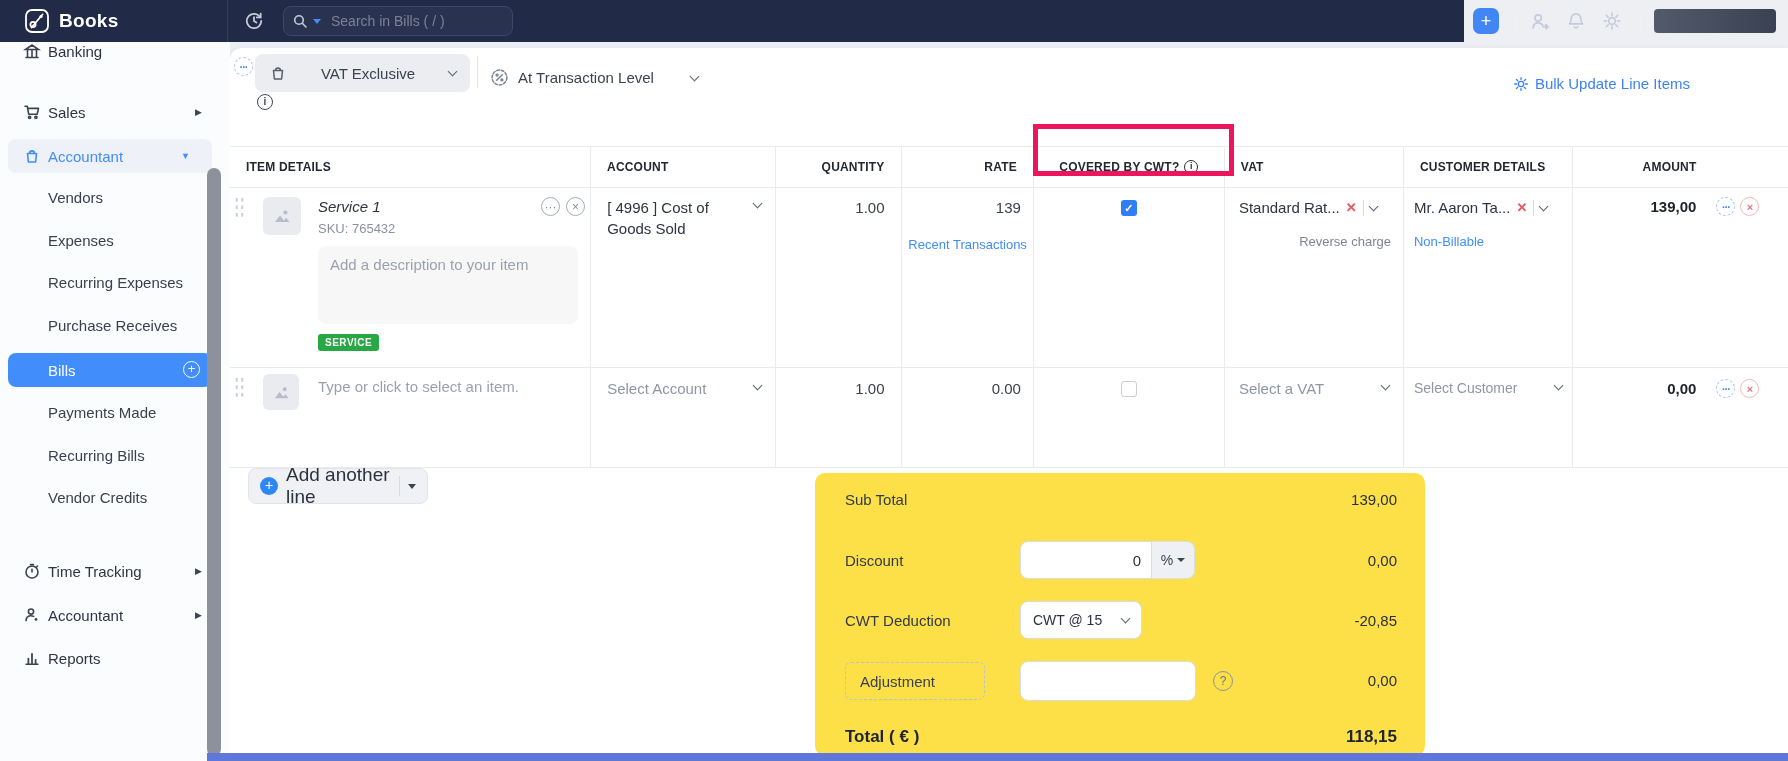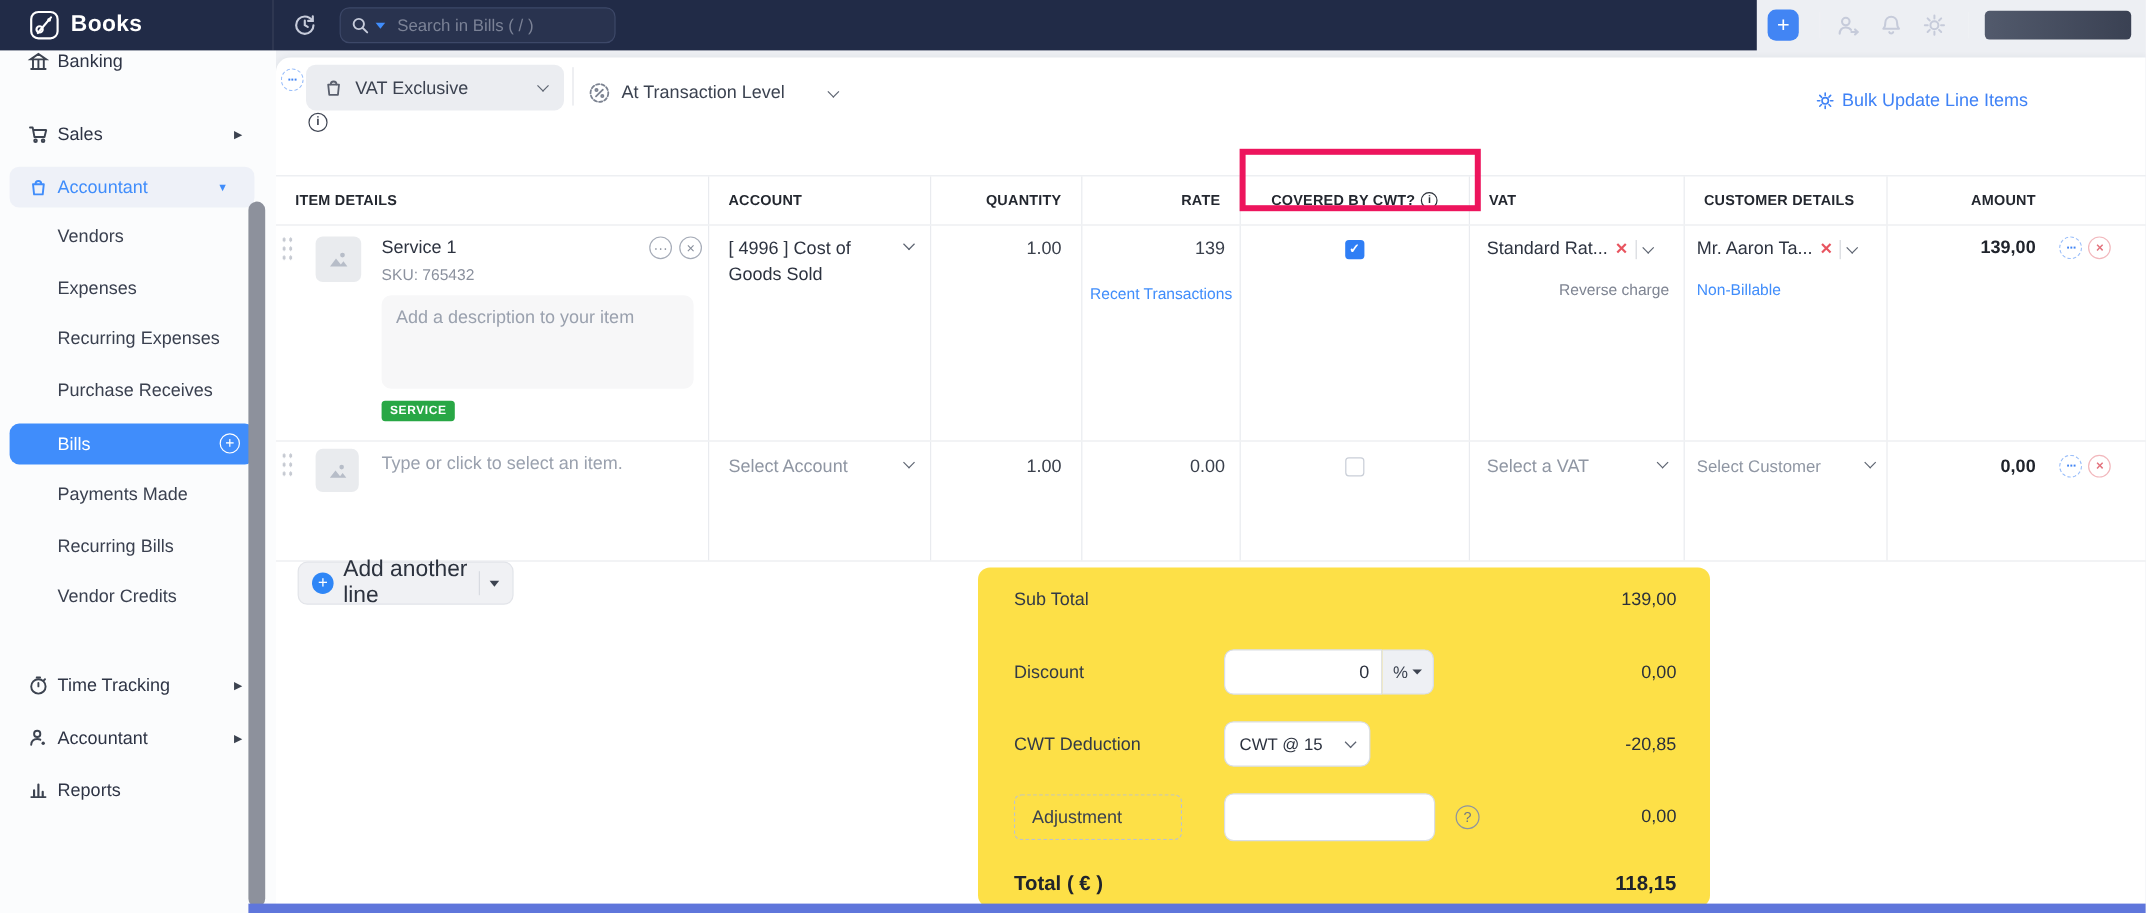--- a/index.html
+++ b/index.html
@@ -45,21 +45,21 @@
               color:#fff; font-size:15px; display:flex; align-items:center; padding-left:40px; cursor:pointer;}
   .bills-plus{position:absolute; right:12px; top:8px; width:17px; height:17px; border:1.5px solid #fff; border-radius:50%;
               color:#fff; font-size:13px; line-height:14px; text-align:center;}
   .scroll-thumb{position:absolute; left:207px; top:168px; width:14px; height:588px; background:#8d919c; border-radius:7px; z-index:20;}
 
   
   .card{position:absolute; left:230px; top:48px; width:1558px; height:713px; background:#fff;
         border-radius:12px 0 0 0; box-shadow:0 0 6px rgba(40,50,70,.06); z-index:5;}
   .vat-pill{position:absolute; left:25px; top:6px; width:215px; height:38px; background:#ebedf1; border-radius:8px;
             display:flex; align-items:center; padding:0 14px; gap:9px; cursor:pointer;}
-  .vat-pill .lbl{font-size:15px; color:#3b4250; flex:1;}
+  .vat-pill .lbl{font-size:15px; color:#3b4250; flex:1;text-align:center;}
   .chev{display:inline-block; width:7px; height:7px; border-right:1.6px solid #5c6370; border-bottom:1.6px solid #5c6370;
         transform:rotate(45deg); margin-top:-3px;}
   .tl-divider{position:absolute; left:247px; top:8px; width:1px; height:32px; background:#e3e5ea;}
   .tx-level{position:absolute; left:260px; top:20px; display:flex; align-items:center; gap:9px; cursor:pointer;}
   .tx-level .lbl{font-size:15px; color:#3b4250;}
   .tx-level .chev{margin-left:28px;}
   .info-i{position:absolute; left:27px; top:46px; width:16px; height:16px; border:1.5px solid #3f4553; border-radius:50%;
           font-size:10px; font-weight:700; color:#3f4553; text-align:center; line-height:13px; font-style:normal;}
   .bulk{position:absolute; right:98px; top:27px; display:flex; align-items:center; gap:6px; color:#3f82f6;
         font-size:15px; cursor:pointer;}
@@ -77,21 +77,21 @@
   .hcell.right{justify-content:flex-end;} .hcell.center{justify-content:center; padding:0 4px;}
   .hinfo{width:14px; height:14px; border:1.4px solid #2a2f38; border-radius:50%; font-size:9px; font-weight:700;
          color:#2a2f38; text-align:center; line-height:11px; margin-left:5px; font-style:normal;}
   .pinkbox{position:absolute; left:803px; top:76px; width:201px; height:52px; border:5px solid var(--pink); z-index:8; pointer-events:none;}
   .hmore{position:absolute; left:1472px; top:93px; z-index:9;}
 
   .drag{position:absolute; left:4px; top:8px; width:11px; height:22px;
         background-image:radial-gradient(#c6cad2 1.3px, transparent 1.4px); background-size:5.5px 7.5px; cursor:grab;}
   .imgbox{position:absolute; left:33px; width:38px; height:38px; background:#e9ebee; border-radius:6px;
           display:flex; align-items:center; justify-content:center;}
-  .iname{position:absolute; left:88px; top:10px; font-size:15px; color:#2d3340;}
+  .iname{position:absolute; left:88px; top:10px; font-size:15px; color:#2d3340;font-style:italic;}
   .isku{position:absolute; left:88px; top:33px; font-size:13px; color:#8b919e;}
   .mini-circ{width:19px; height:19px; border-radius:50%; border:1px solid #a6acb8; color:#878e9b; font-size:12px;
              display:flex; align-items:center; justify-content:center; cursor:pointer; background:#fff;}
   .desc{position:absolute; left:88px; top:58px; width:260px; height:78px; background:#f7f7f8; border:none; outline:none;
         border-radius:8px; resize:none; font-family:"Liberation Sans",sans-serif; font-size:15px; color:#3a404c; padding:10px 12px;}
   .desc::placeholder{color:#9aa1ae;}
   .badge{position:absolute; left:88px; top:146px; background:var(--green); color:#fff; font-size:10px; font-weight:700;
          letter-spacing:.5px; padding:3px 7px; border-radius:3px;}
   .acct{position:absolute; left:16px; top:9px; width:148px; font-size:15px; color:#2d3340; line-height:21px;}
   .cellchev{position:absolute; right:14px; top:15px;}

